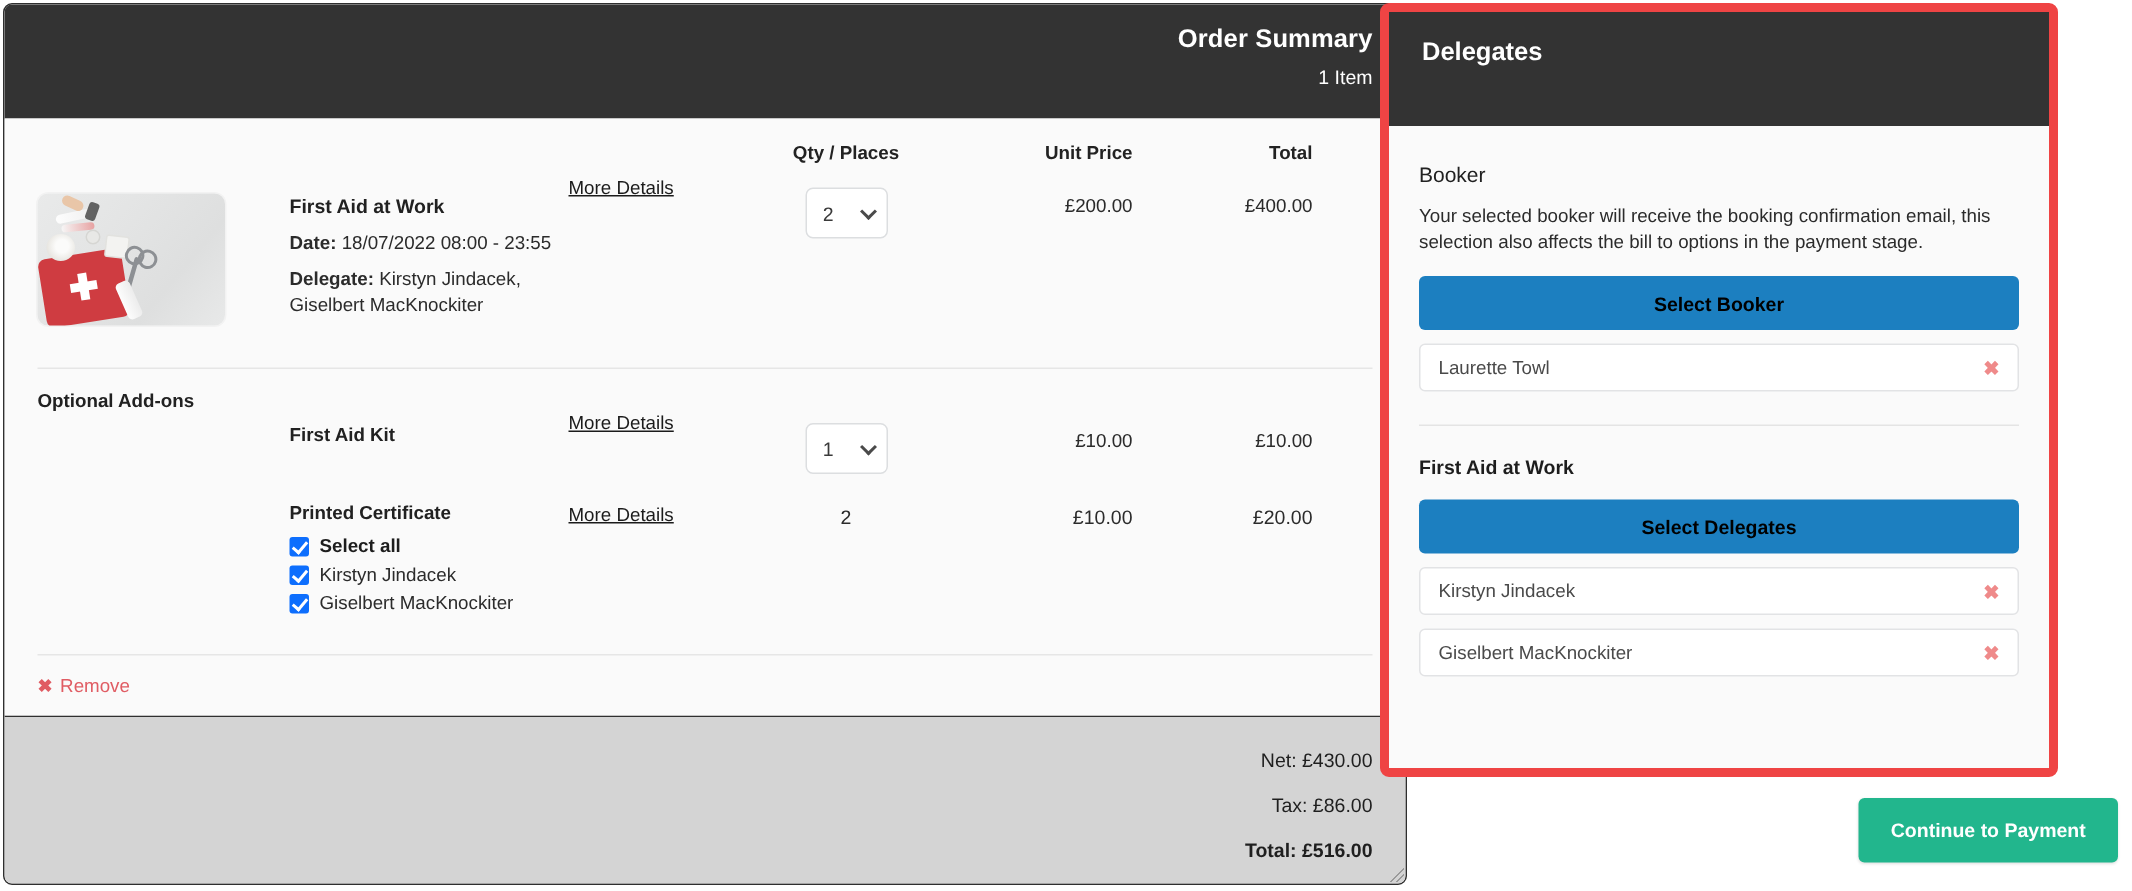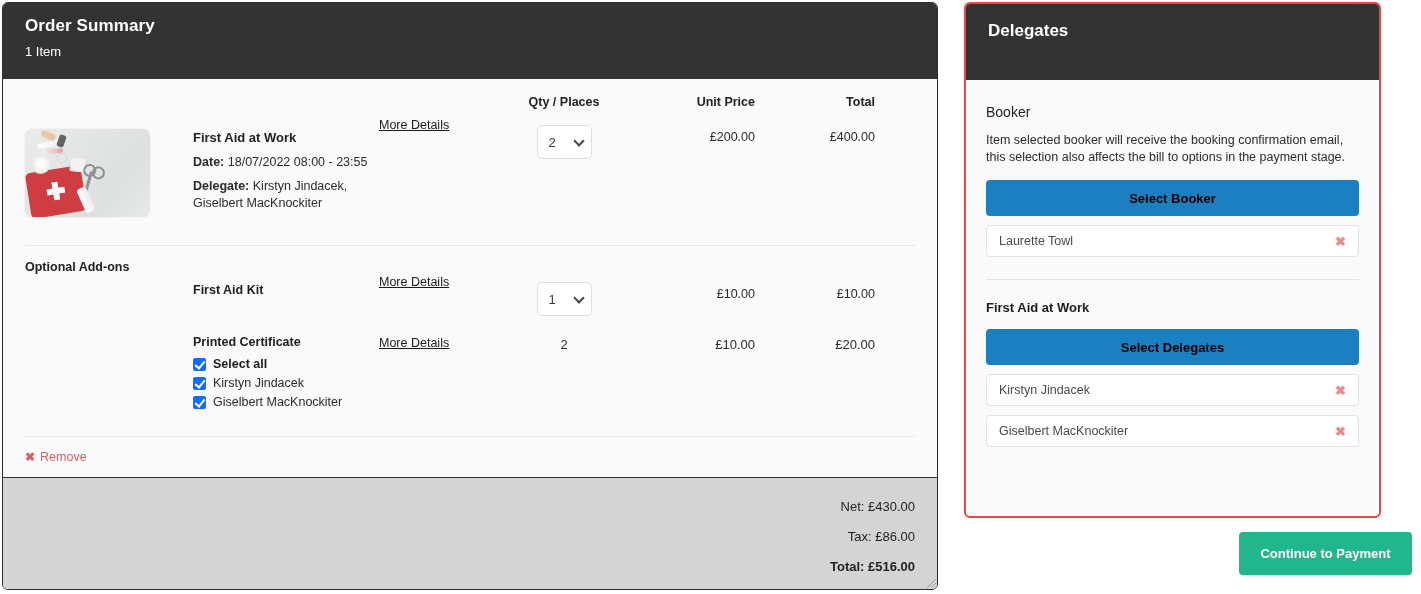--- a/index.html
+++ b/index.html
@@ -24,20 +24,21 @@
     background: #fafafa;
     overflow: hidden;
     display: flex; flex-direction: column;
   }
   .order-header {
     background: #333333;
     color: #ffffff;
     padding: 12px 22px 12px 22px;
     height: 76px;
     flex: none;
+    text-align: right;
   }
   .order-header .title {
     font-size: 17px; font-weight: bold; line-height: 22px;
     letter-spacing: .1px;
   }
   .order-header .subtitle {
     font-size: 13px; line-height: 20px; margin-top: 5px;
   }
   .order-body {
     flex: 1 1 auto;
@@ -226,23 +227,23 @@
   .resize-corner {
     position: absolute; right: 1px; bottom: 1px;
     width: 11px; height: 11px;
     background:
       linear-gradient(135deg, transparent 0 55%, #9a9a9a 55% 62%, transparent 62% 73%, #9a9a9a 73% 80%, transparent 80%);
   }
 
   
   .deleg-card {
     position: absolute;
-    left: 964px; top: 2px;
-    width: 417px; height: 516px;
-    border: 2px solid #ef4444;
+    left: 920px; top: 2px;
+    width: 452px; height: 516px;
+    border: 6px solid #ef4444;
     border-radius: 6px;
     background: #fafafa;
     overflow: hidden;
     display: flex; flex-direction: column;
   }
   .deleg-header {
     background: #333333; color: #fff;
     height: 76px; flex: none;
     padding: 17px 22px;
     font-size: 17px; font-weight: bold;
@@ -449,21 +450,21 @@
     </div>
 
     <div class="resize-corner"></div>
   </div>
 
   <div class="deleg-card">
     <div class="deleg-header">Delegates</div>
 
     <div class="deleg-body">
       <div class="booker-title">Booker</div>
-      <div class="booker-desc">Item selected booker will receive the booking confirmation email, this selection also affects the bill to options in the payment stage.</div>
+      <div class="booker-desc">Your selected booker will receive the booking confirmation email, this selection also affects the bill to options in the payment stage.</div>
 
       <button class="btn-blue">Select Booker</button>
 
       <div class="pill">
         <span class="name">Laurette Towl</span>
         <span class="x">✖</span>
       </div>
 
       <div class="sec-divider"></div>
 

